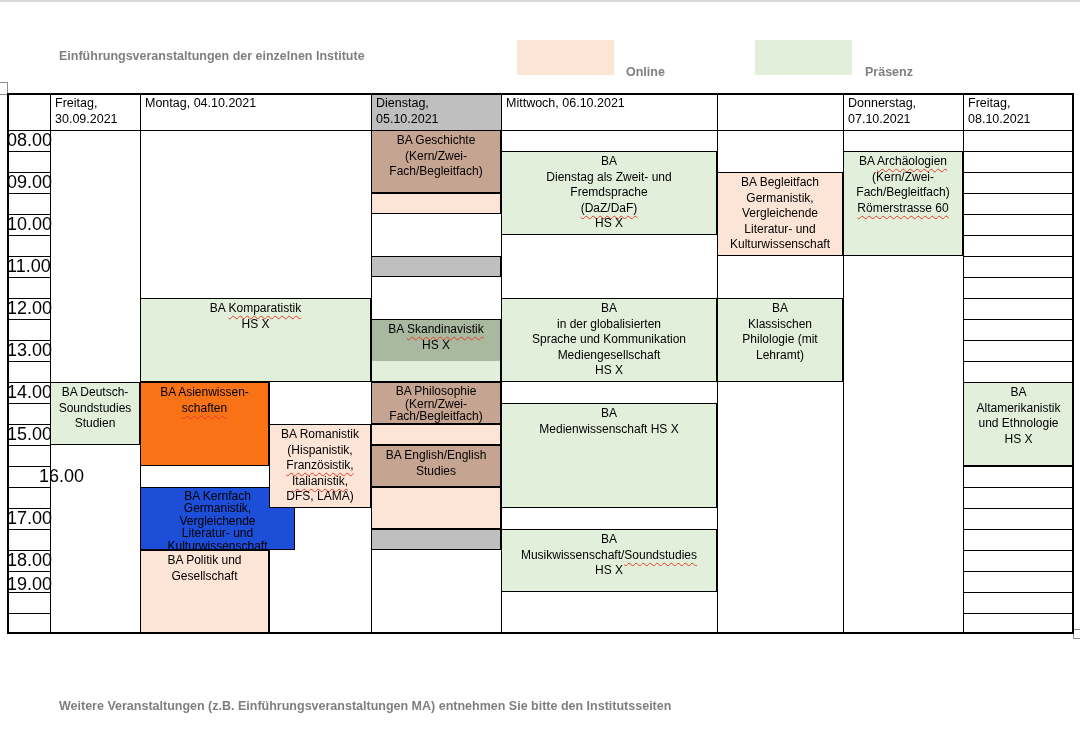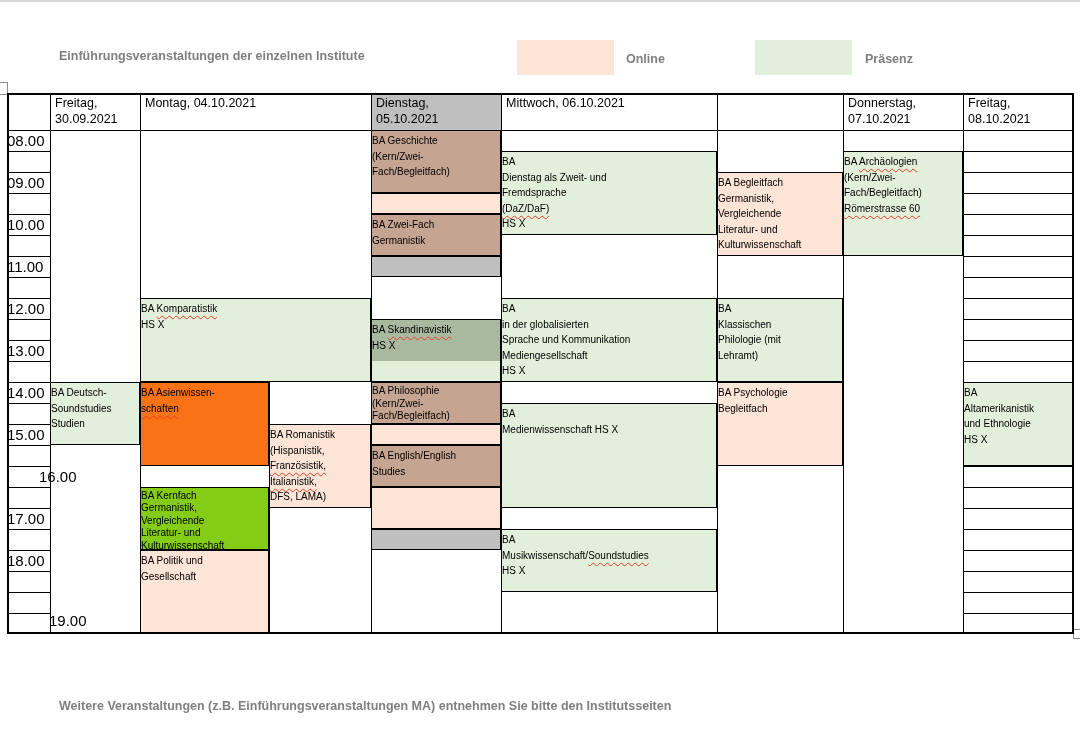--- a/index.html
+++ b/index.html
@@ -3,33 +3,33 @@
 <meta charset="utf-8">
 <style>
   html,body{margin:0;padding:0;background:#fff;}
   .page{position:relative;width:1080px;height:745px;overflow:hidden;background:#fff;
         font-family:"Liberation Sans",sans-serif;color:#000;}
   .hairline{position:absolute;left:0;top:0;width:1080px;height:2px;background:#d9d9d9;}
   .gray-bold{color:#7f7f7f;font-weight:bold;font-size:12.5px;}
   .title{position:absolute;left:59px;top:49px;}
   .footer{position:absolute;left:59px;top:699px;}
   .swatch{position:absolute;width:97px;height:35px;}
-  .legend-label{position:absolute;top:52px;}
+  .legend-label{position:absolute;top:65px;}
   .anchor{position:absolute;background:#fff;border:1px solid #8c8c8c;}
   .tbl{position:absolute;left:7px;top:93px;width:1067px;height:541px;}
   .outer{position:absolute;left:0;top:0;right:0;bottom:0;border:2px solid #000;pointer-events:none;z-index:40;}
   .vl{position:absolute;width:1px;background:#000;z-index:20;}
   .hl{position:absolute;height:1px;background:#000;z-index:20;}
   .hdr{position:absolute;top:0;height:37px;box-sizing:border-box;padding:2px 0 0 5px;
        font-size:12.5px;line-height:16px;white-space:pre-line;z-index:10;}
   .hdr-bg{position:absolute;top:0;height:37px;z-index:5;}
   .tlabel{position:absolute;left:0;width:43px;box-sizing:border-box;text-align:left;
-          padding-right:5px;font-size:15px;z-index:10;}
+          padding-right:5px;font-size:18px;z-index:10;}
   .blk{position:absolute;box-sizing:border-box;border:1px solid #000;z-index:30;
-       font-size:10px;overflow:hidden;}
+       font-size:12px;text-align:center;overflow:hidden;}
   .blk.join_below{border-bottom:none;}
   .blk.join_above{border-top:none;}
   .sq{text-decoration-line:underline;text-decoration-style:wavy;
       text-decoration-color:#e43b28;text-decoration-thickness:1px;text-underline-offset:2.5px;}
 </style>
 </head>
 <body>
 
 <div class="page">
   <div class="hairline"></div>
@@ -114,31 +114,27 @@
       <div class="tlabel" style="top: 79px; height: 21px; line-height: 21px;">09.00</div>
       <div class="tlabel" style="top: 121px; height: 21px; line-height: 21px;">10.00</div>
       <div class="tlabel" style="top: 163px; height: 21px; line-height: 21px;">11.00</div>
       <div class="tlabel" style="top: 205px; height: 21px; line-height: 21px;">12.00</div>
       <div class="tlabel" style="top: 247px; height: 21px; line-height: 21px;">13.00</div>
       <div class="tlabel" style="top: 289px; height: 21px; line-height: 21px;">14.00</div>
       <div class="tlabel" style="top: 331px; height: 21px; line-height: 21px;">15.00</div>
       <div class="tlabel" style="top: 373px; height: 21px; line-height: 21px; margin-left: 32px;">16.00</div>
       <div class="tlabel" style="top: 415px; height: 21px; line-height: 21px;">17.00</div>
       <div class="tlabel" style="top: 457px; height: 21px; line-height: 21px;">18.00</div>
-      <div class="tlabel" style="top: 517px; height: 21px; line-height: 21px; margin-left: 42px;">19.00</div>
+      <div class="tlabel" style="top: 481px; height: 21px; line-height: 21px;">19.00</div>
       <div class="blk" style="left: 364px; top: 37px; width: 130px; height: 63px; background: rgb(198, 164, 146); line-height: 15.5px; padding-top: 2px;">
         <div><span>BA Geschichte</span></div>
         <div><span>(Kern/Zwei-</span></div>
         <div><span>Fach/Begleitfach)</span></div>
       </div>
       <div class="blk" style="left: 364px; top: 100px; width: 130px; height: 21px; background: rgb(252, 228, 214);"></div>
-      <div class="blk" style="left: 364px; top: 121px; width: 130px; height: 42px; background: rgb(198, 164, 146); line-height: 15.5px; padding-top: 2px;">
-        <div><span>BA Zwei-Fach</span></div>
-        <div><span>Germanistik</span></div>
-      </div>
       <div class="blk" style="left: 364px; top: 163px; width: 130px; height: 21px; background: rgb(191, 191, 191);"></div>
       <div class="blk join_below" style="left: 364px; top: 226px; width: 130px; height: 42px; background: rgb(169, 185, 160); line-height: 15.5px; padding-top: 2px;">
         <div><span>BA </span><span class="sq">Skandinavistik</span></div>
         <div><span>HS X</span></div>
       </div>
       <div class="blk join_above" style="left: 364px; top: 268px; width: 130px; height: 21px; background: rgb(226, 239, 218);"></div>
       <div class="blk" style="left: 364px; top: 289px; width: 130px; height: 42px; background: rgb(198, 164, 146); line-height: 12.6667px; padding-top: 2px;">
         <div><span>BA Philosophie</span></div>
         <div><span>(Kern/Zwei-</span></div>
         <div><span>Fach/Begleitfach)</span></div>
@@ -156,21 +152,21 @@
         <div><span>Studien</span></div>
       </div>
       <div class="blk" style="left: 133px; top: 205px; width: 231px; height: 84px; background: rgb(226, 239, 218); line-height: 15.5px; padding-top: 2px;">
         <div><span>BA </span><span class="sq">Komparatistik</span></div>
         <div><span>HS X</span></div>
       </div>
       <div class="blk" style="left: 133px; top: 289px; width: 129px; height: 84px; background: #f97316; line-height: 15.5px; padding-top: 2px;">
         <div><span>BA Asienwissen-</span></div>
         <div><span class="sq">schaften</span></div>
       </div>
-      <div class="blk" style="left: 133px; top: 394px; width: 129px; height: 63px; background: #84cc16; line-height: 12.4px; padding-top: 2px;">
+      <div class="blk" style="left: 133px; top: 394px; width: 155px; height: 63px; background: #1d4ed8; line-height: 12.4px; padding-top: 2px;">
         <div><span>BA Kernfach</span></div>
         <div><span>Germanistik,</span></div>
         <div><span>Vergleichende</span></div>
         <div><span>Literatur- und</span></div>
         <div><span>Kulturwissenschaft</span></div>
       </div>
       <div class="blk" style="left: 133px; top: 457px; width: 129px; height: 84px; background: rgb(252, 228, 214); line-height: 15.5px; padding-top: 2px;">
         <div><span>BA Politik und</span></div>
         <div><span>Gesellschaft</span></div>
       </div>
@@ -210,24 +206,20 @@
         <div><span>Vergleichende</span></div>
         <div><span>Literatur- und</span></div>
         <div><span>Kulturwissenschaft</span></div>
       </div>
       <div class="blk" style="left: 710px; top: 205px; width: 126px; height: 84px; background: rgb(226, 239, 218); line-height: 15.5px; padding-top: 2px;">
         <div><span>BA</span></div>
         <div><span>Klassischen</span></div>
         <div><span>Philologie (mit</span></div>
         <div><span>Lehramt)</span></div>
       </div>
-      <div class="blk" style="left: 710px; top: 289px; width: 126px; height: 84px; background: rgb(252, 228, 214); line-height: 15.5px; padding-top: 2px;">
-        <div><span>BA Psychologie</span></div>
-        <div><span>Begleitfach</span></div>
-      </div>
       <div class="blk" style="left: 836px; top: 58px; width: 120px; height: 105px; background: rgb(226, 239, 218); line-height: 15.5px; padding-top: 2px;">
         <div><span>BA </span><span class="sq">Archäologien</span></div>
         <div><span>(Kern/Zwei-</span></div>
         <div><span>Fach/Begleitfach)</span></div>
         <div><span class="sq">Römerstrasse 60</span></div>
       </div>
       <div class="blk" style="left: 956px; top: 289px; width: 111px; height: 84px; background: rgb(226, 239, 218); line-height: 15.5px; padding-top: 2px;">
         <div><span>BA</span></div>
         <div><span>Altamerikanistik</span></div>
         <div><span>und Ethnologie</span></div>

